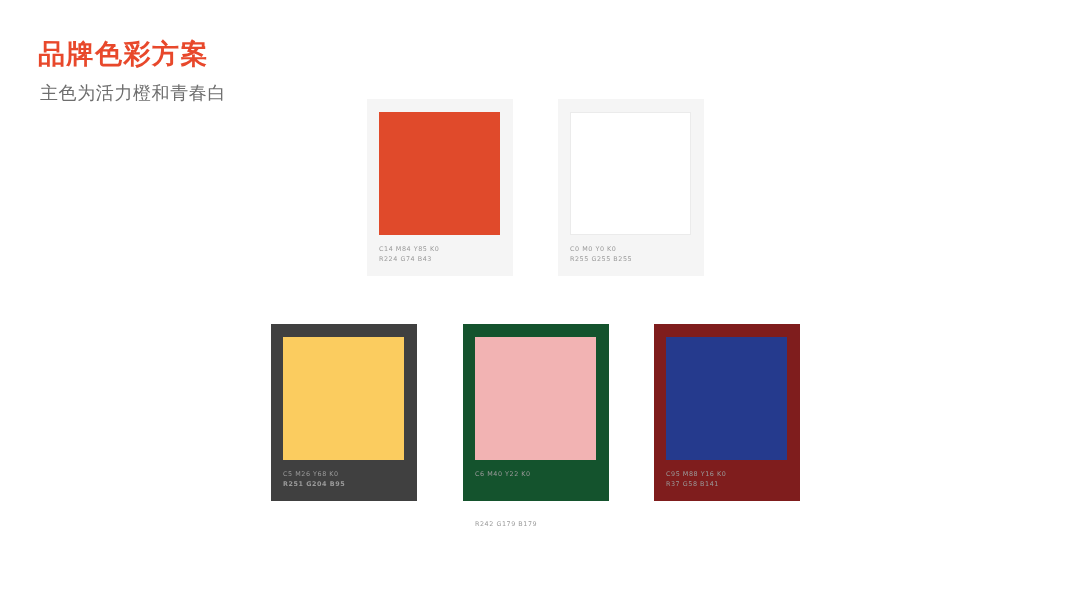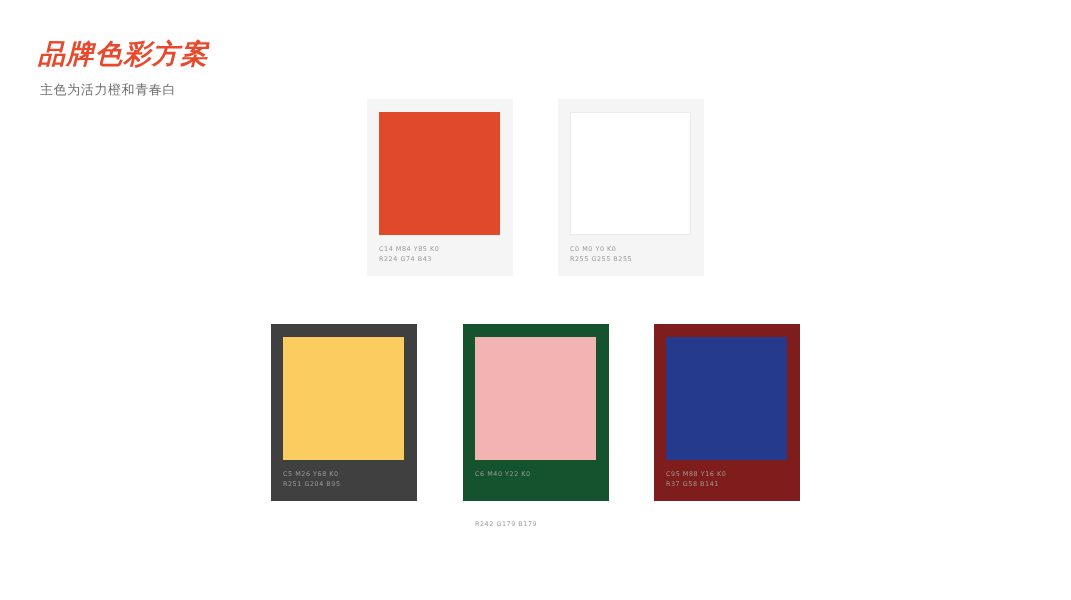--- a/index.html
+++ b/index.html
@@ -22,24 +22,23 @@
     top: 38px;
   }
   .page-title {
     font-size: 27px;
     font-weight: bold;
     color: #e8482b;
     letter-spacing: 1.5px;
     line-height: 1.25;
     margin: 0;
     white-space: nowrap;
-    font-style: italic;
   }
   .page-subtitle {
-    font-size: 13px;
+    font-size: 18px;
     font-weight: normal;
     color: #6e6e6e;
     letter-spacing: 0.6px;
     margin: 9px 0 0 2px;
     white-space: nowrap;
   }
 
   
   .palette {
     position: absolute;
@@ -112,21 +111,21 @@
     <div class="swatch-meta">
       <div class="swatch-line" style="color: rgb(154, 154, 154);">C0  M0  Y0  K0</div>
       <div class="swatch-line" style="color: rgb(154, 154, 154);">R255  G255  B255</div>
     </div>
   </div>
 
   <div class="swatch-card card-r2c1" style="background: #404040;">
     <div class="swatch-chip" style="background: rgb(251, 204, 95);"></div>
     <div class="swatch-meta">
       <div class="swatch-line" style="color: rgb(154, 154, 154);">C5  M26  Y68  K0</div>
-      <div class="swatch-line" style="color: rgb(154, 154, 154);">R251  G204  B95</div>
+      <div class="swatch-line" style="color: rgb(154, 154, 154); font-weight: bold;">R251  G204  B95</div>
     </div>
   </div>
 
   <div class="swatch-card card-r2c2" style="background: #14532d;">
     <div class="swatch-chip" style="background: rgb(242, 179, 179);"></div>
     <div class="swatch-meta">
       <div class="swatch-line" style="color: rgb(154, 154, 154);">C6  M40  Y22  K0</div>
       <div class="swatch-line" style="color: rgb(154, 154, 154); margin-top: 40px;">R242  G179  B179</div>
     </div>
   </div>

